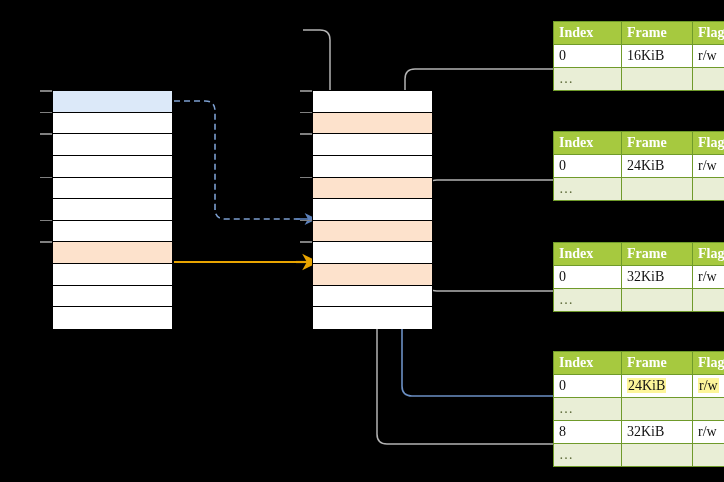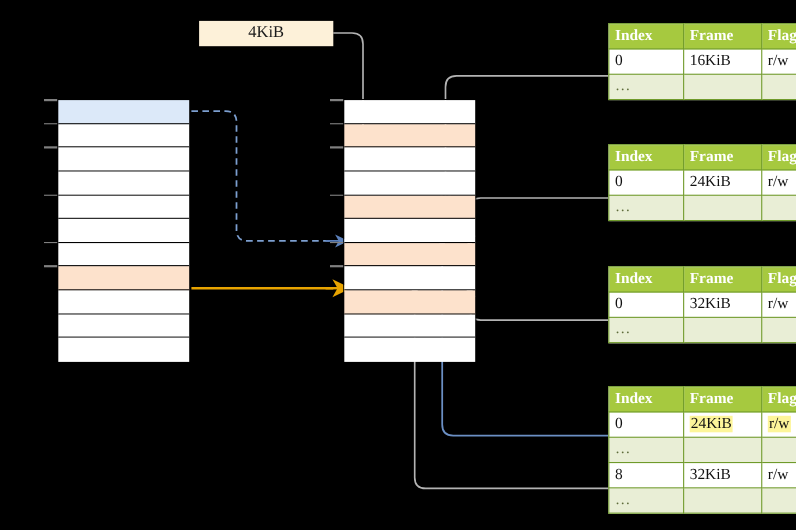--- a/index.html
+++ b/index.html
@@ -118,21 +118,20 @@
       <path d="M174,101 L205,101 Q215,101 215,111 L215,209 Q215,219 225,219 L303,219" fill="none" stroke="#7c9fd0" stroke-width="1.6" stroke-dasharray="6,4"></path>
       <path d="M296,219 L311,219" fill="none" stroke="#5b80bb" stroke-width="1.6" marker-end="url(#ar-blue)"></path>
     </g>
 
     <g>
       <path d="M174,262 L303,262" fill="none" stroke="#e8a400" stroke-width="2.2"></path>
       <path d="M296,262 L311,262" fill="none" stroke="#e8a400" stroke-width="2.2" marker-end="url(#ar-orange)"></path>
     </g>
   </svg>
 
-  <div class="labelbox" style="left:181px;top:19px;width:122px;height:23px;">4KiB</div>
 
   <div class="memtable" id="left-table" style="left:52px;top:90px;width:121px;height:238px;">
       <div class="memrow blue" style="height: 21.6364px;"></div>
       <div class="memrow" style="height: 21.6364px;"></div>
       <div class="memrow" style="height: 21.6364px;"></div>
       <div class="memrow" style="height: 21.6364px;"></div>
       <div class="memrow" style="height: 21.6364px;"></div>
       <div class="memrow" style="height: 21.6364px;"></div>
       <div class="memrow" style="height: 21.6364px;"></div>
       <div class="memrow peach" style="height: 21.6364px;"></div>

